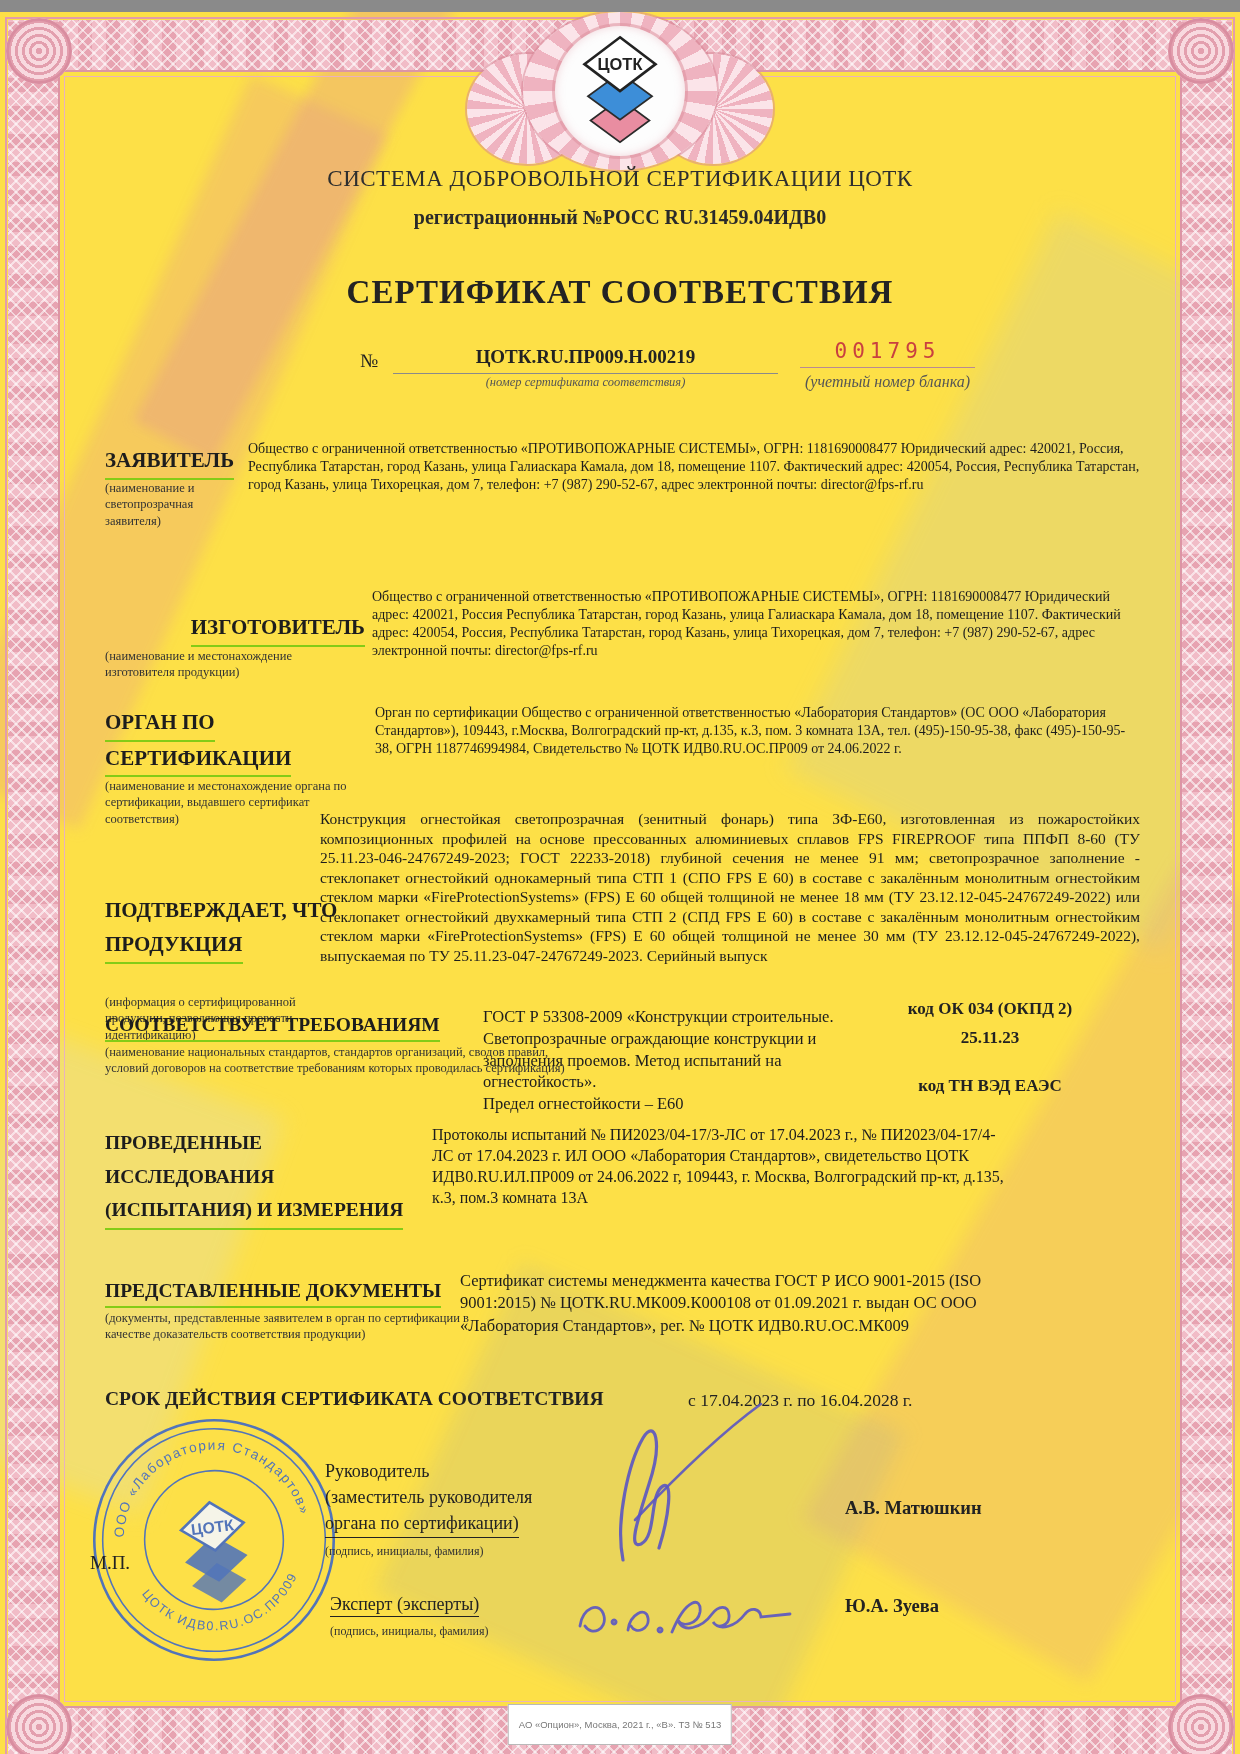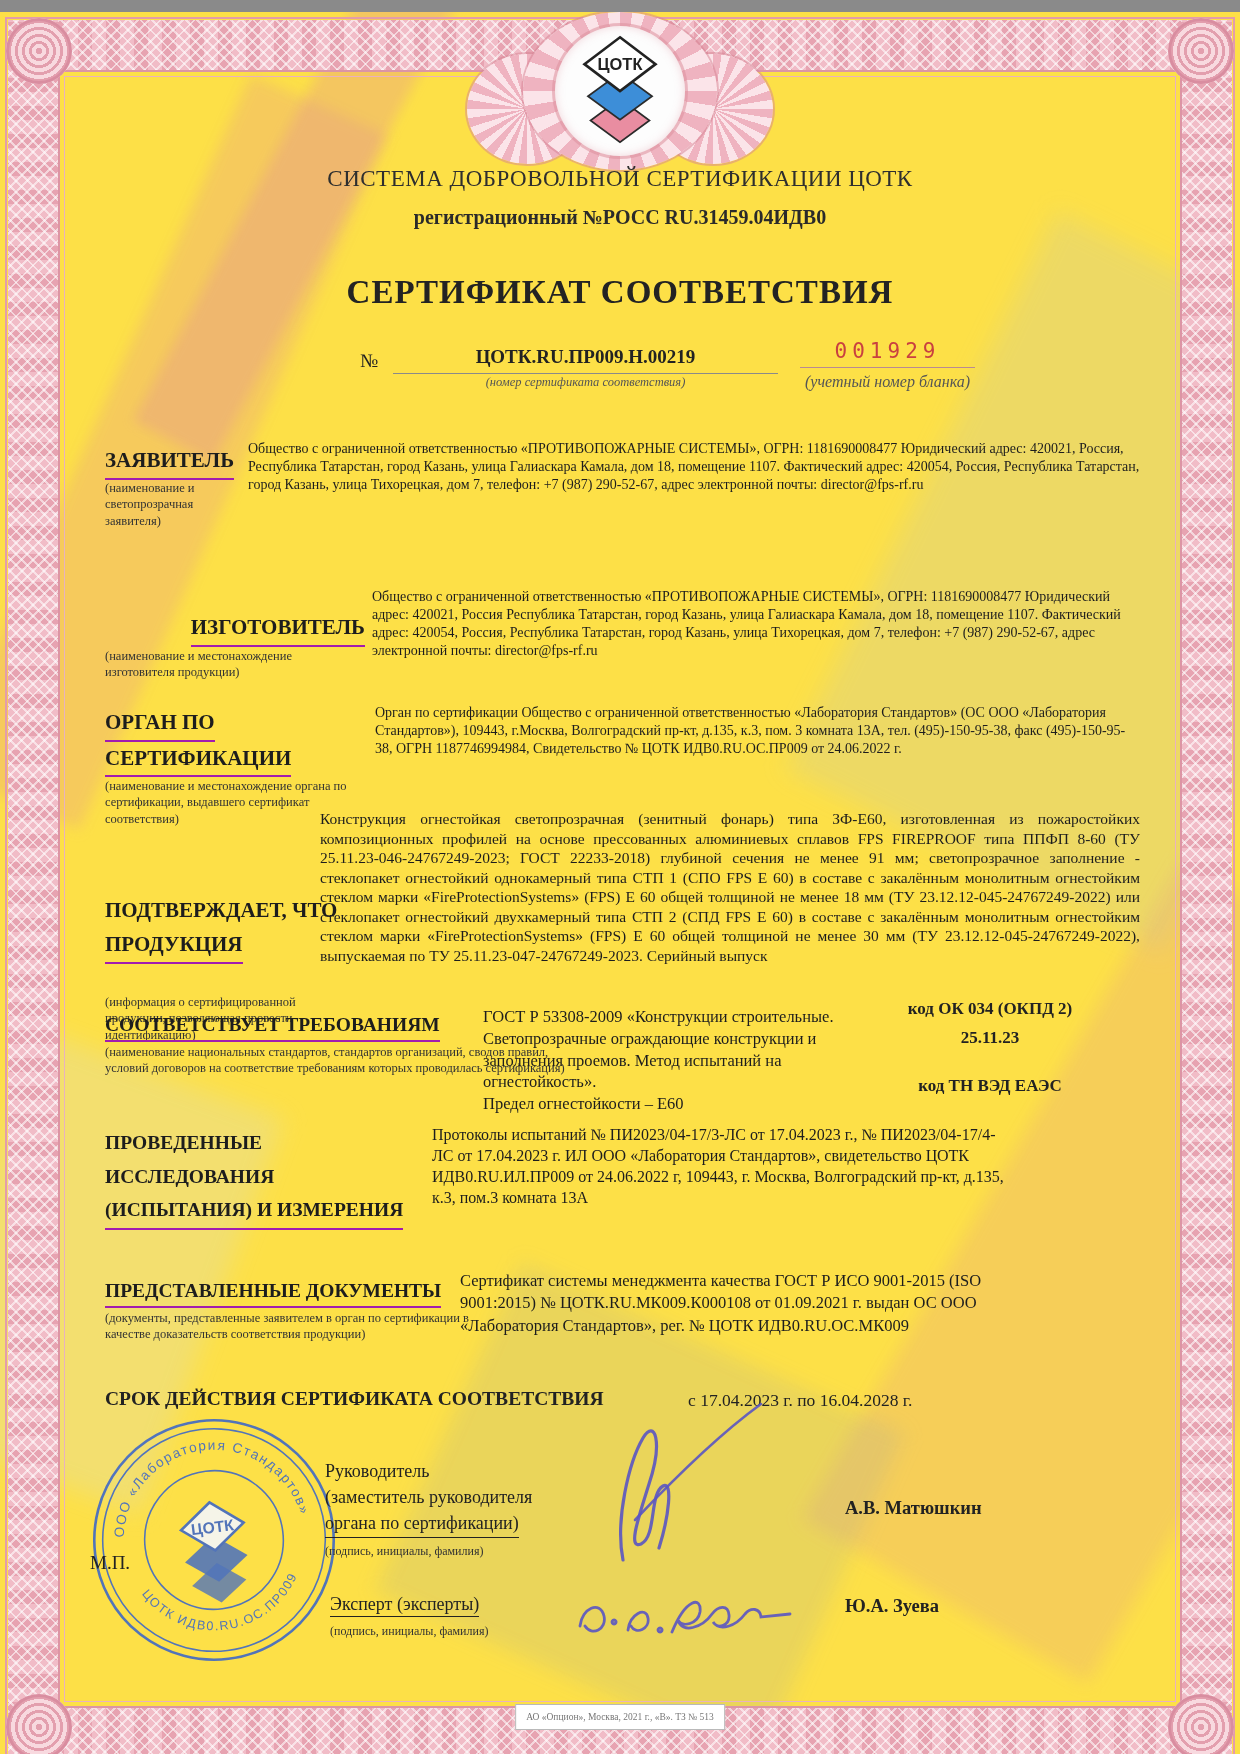--- a/index.html
+++ b/index.html
@@ -59,21 +59,21 @@
   
   .no-sign{left:360px;top:338px;font-size:19px;}
   .cert-num{left:393px;top:334px;width:385px;font-size:19px;font-weight:bold;text-align:center;
     border-bottom:1.5px solid #8a8a8a;padding-bottom:5px;}
   .cert-num-cap{left:393px;top:363px;width:385px;font-size:12.5px;font-style:italic;color:#555;text-align:center;}
   .blank-num{left:800px;top:327px;width:175px;font-family:"DejaVu Sans Mono",monospace;
     font-size:21px;color:#c94040;letter-spacing:5px;text-align:center;border-bottom:1.5px solid #b98a92;padding-bottom:4px;}
   .blank-num-cap{left:790px;top:361px;width:195px;font-size:16px;font-style:italic;color:#555;text-align:center;}
   
   .sec-label{font-weight:bold;font-size:21px;color:#1d1d1d;line-height:1.5;}
-  .sec-label .u{display:inline-block;border-bottom:2px solid #a21caf;padding-bottom:1px;}
+  .sec-label .u{display:inline-block;border-bottom:2px solid #84cc16;padding-bottom:1px;}
   .sec-sub{font-size:12.5px;color:#333;line-height:1.3;}
   .sec-text{font-size:14px;line-height:1.28;color:#1d1d1d;}
   .lbl-applicant{left:105px;top:433px;width:150px;}
   .sub-applicant{left:105px;top:468px;width:140px;}
   .txt-applicant{left:248px;top:428px;width:894px;}
   .lbl-manufacturer{left:105px;top:600px;width:260px;text-align:right;}
   .sub-manufacturer{left:105px;top:636px;width:230px;}
   .txt-manufacturer{left:372px;top:576px;width:772px;}
   .lbl-certbody{left:105px;top:694px;width:280px;line-height:1.55;}
   .sub-certbody{left:105px;top:766px;width:280px;}
@@ -100,22 +100,22 @@
   .role-head{left:325px;top:1446px;font-size:18px;line-height:1.45;}
   .role-head .u, .role-exp .u{display:inline-block;border-bottom:1.5px solid #222;padding-bottom:1px;}
   .cap-head{left:325px;top:1532px;font-size:12px;color:#333;}
   .role-exp{left:330px;top:1582px;font-size:18px;}
   .cap-exp{left:330px;top:1612px;font-size:12px;color:#333;}
   .sig1{left:585px;top:1386px;width:210px;height:185px;}
   .sig2{left:570px;top:1562px;width:230px;height:84px;}
   .name-head{left:845px;top:1486px;font-size:18.5px;font-weight:bold;}
   .name-exp{left:845px;top:1584px;font-size:18.5px;font-weight:bold;}
   .print-note{left:50%;top:1692px;transform:translateX(-50%);
-    font-family:Liberation Serif, serif;font-size:9.5px;color:#777;
-    background:#fff;border:1px solid #b9b9b9;padding:7px 10px;white-space:nowrap;}
+    font-family:Liberation Sans, sans-serif;font-size:9.5px;color:#777;
+    background:#fff;border:1px solid #b9b9b9;padding:14px 10px;white-space:nowrap;}
 </style>
 </head>
 <body>
 
 <div class="page">
 
   <div class="wm wm1"></div>
   <div class="wm wm2"></div>
   <div class="wm wm3"></div>
   <div class="wm wm4"></div>
@@ -150,21 +150,21 @@
       </div>
     </div>
 
     <div class="abs center title-system">СИСТЕМА ДОБРОВОЛЬНОЙ СЕРТИФИКАЦИИ ЦОТК</div>
     <div class="abs center title-reg">регистрационный №РОСС RU.31459.04ИДВ0</div>
     <div class="abs center doc-title">СЕРТИФИКАТ СООТВЕТСТВИЯ</div>
 
     <div class="abs no-sign">№</div>
     <div class="abs cert-num">ЦОТК.RU.ПР009.Н.00219</div>
     <div class="abs cert-num-cap">(номер сертификата соответствия)</div>
-    <div class="abs blank-num">001929</div>
+    <div class="abs blank-num">001795</div>
     <div class="abs blank-num-cap">(учетный номер бланка)</div>
 
     <div class="abs sec-label lbl-applicant">
       <span class="u">ЗАЯВИТЕЛЬ</span>
     </div>
     <div class="abs sec-sub sub-applicant">(наименование и светопрозрачная заявителя)</div>
     <div class="abs sec-text txt-applicant">Общество с ограниченной ответственностью «ПРОТИВОПОЖАРНЫЕ СИСТЕМЫ», ОГРН: 1181690008477 Юридический адрес: 420021, Россия, Республика Татарстан, город Казань, улица Галиаскара Камала, дом 18, помещение 1107. Фактический адрес: 420054, Россия, Республика Татарстан, город Казань, улица Тихорецкая, дом 7, телефон: +7 (987) 290-52-67, адрес электронной почты: director@fps-rf.ru</div>
 
     <div class="abs sec-label lbl-manufacturer">
       <span class="u">ИЗГОТОВИТЕЛЬ</span>

